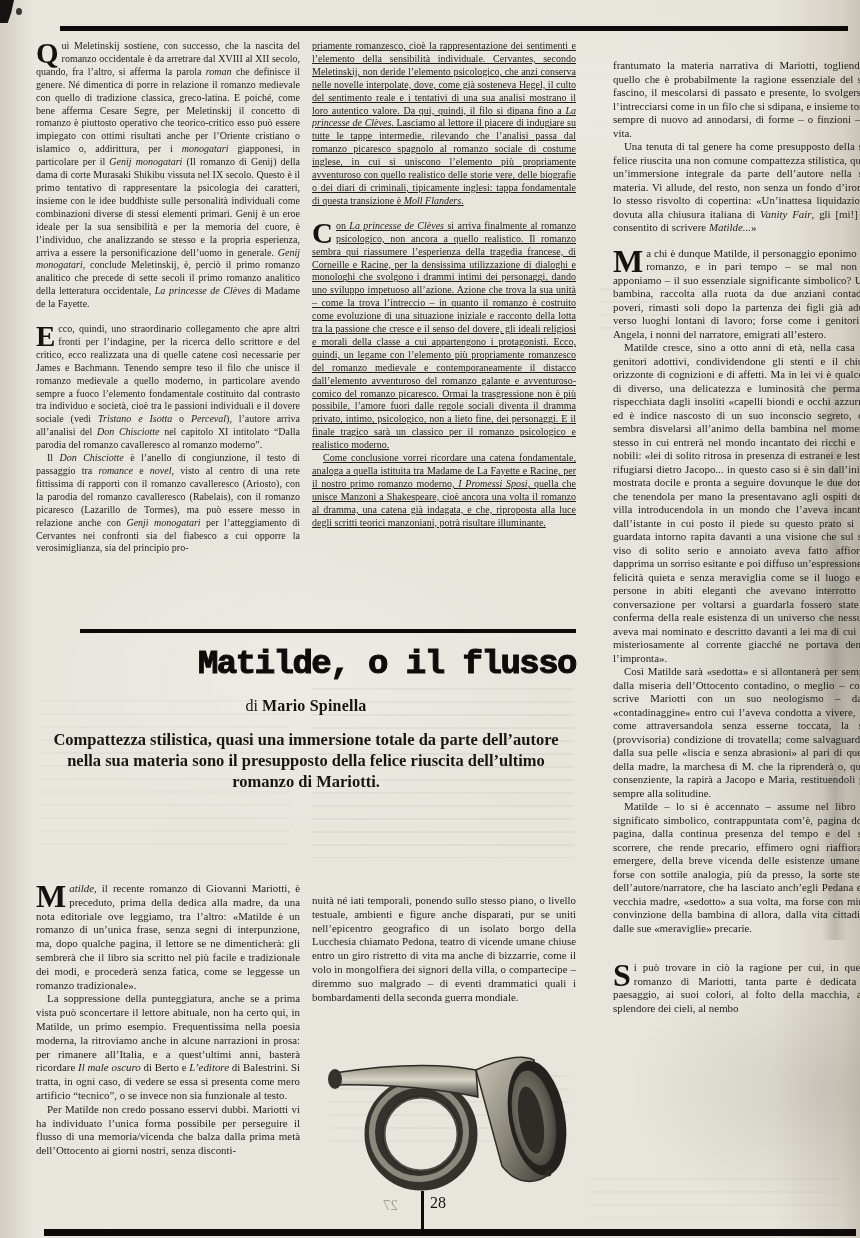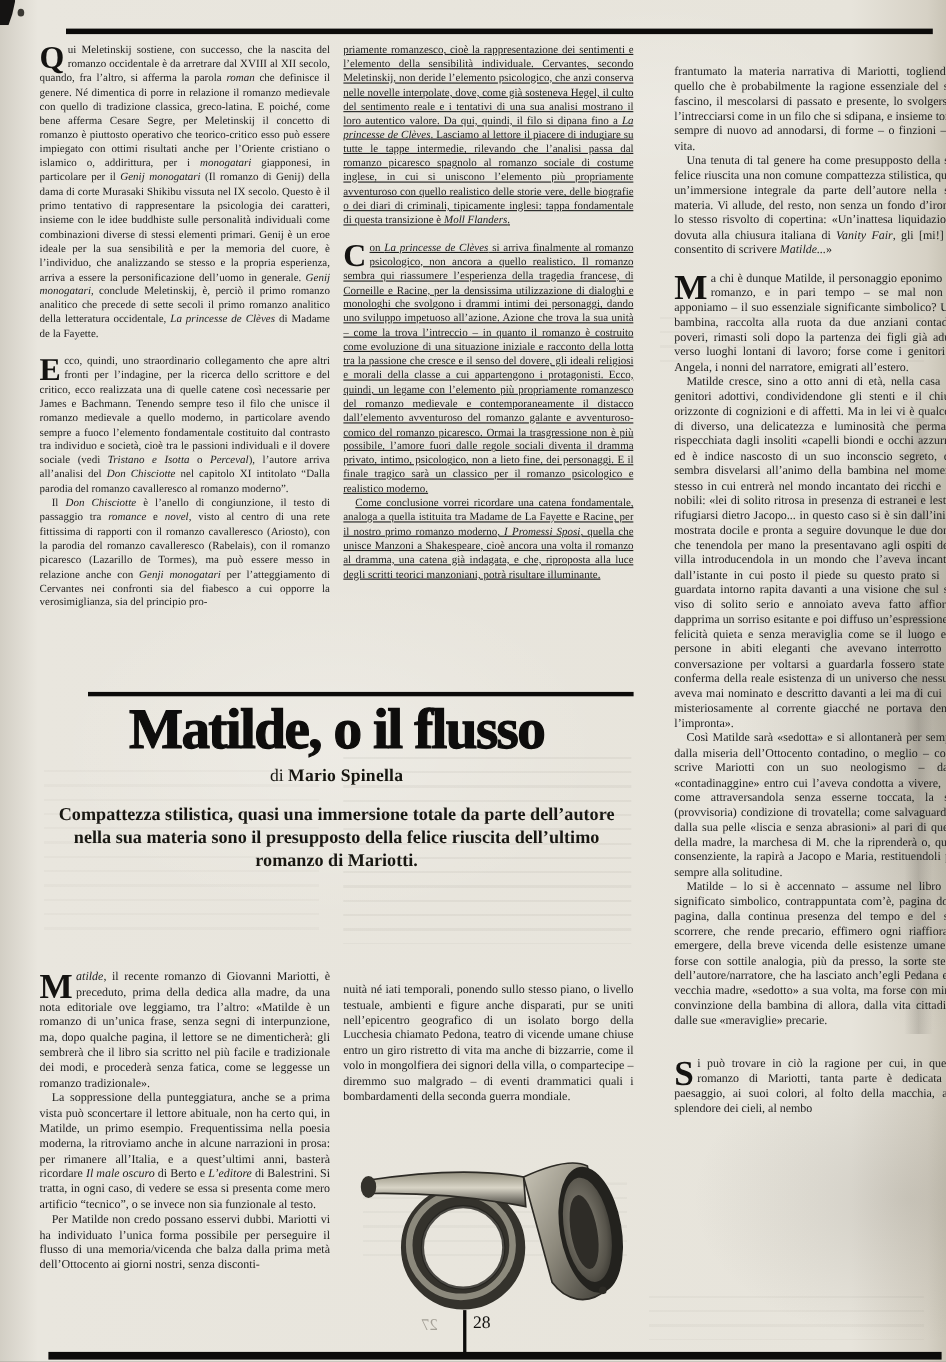--- a/index.html
+++ b/index.html
@@ -27,22 +27,22 @@
   .col p.indent{text-indent:11px;}
   .col p.has-drop{margin-top:12px;}
   .col p.space-lg{margin-top:26px;}
   .col p:first-child{margin-top:0;}
   .col-sm{font-size:10px;line-height:12.9px;max-height:600px;overflow:hidden;}
   .col-lg{font-size:10.9px;line-height:13.5px;}
   .dropcap{float:left;font-weight:bold;color:#141311;font-size:29px;line-height:23px;padding:2px 3px 0 0;}
   .col-lg .dropcap{font-size:32px;line-height:25px;}
   
   .headline{position:absolute;left:36px;top:640px;width:540px;text-align:center;}
-  .title{font-family:Liberation Serif, serif;font-weight:bold;font-size:52px;line-height:48px;
-    letter-spacing:-1.5px;color:#0e0d0c;-webkit-text-stroke:1.1px #0e0d0c;}
+  .title{font-family:Liberation Mono, monospace;font-weight:bold;font-size:34px;line-height:48px;
+    letter-spacing:-1.5px;color:#0e0d0c;text-align:right;-webkit-text-stroke:1.1px #0e0d0c;}
   .byline{margin-top:9px;font-size:16px;color:#16150f;}
   .byline b{letter-spacing:.2px;margin-top:31px;}
   .standfirst{margin:14px auto 0;width:538px;font-size:16.5px;line-height:21px;color:#181712;font-weight:bold;}
   
   .folio{position:absolute;font-size:16px;color:#131210;}
   .folio-ghost{position:absolute;font-size:15px;color:#6d685e;transform:scaleX(-1);opacity:.55;filter:blur(.4px);}
   .horn{position:absolute;left:326px;top:1040px;}
 </style>
 </head>
 <body>

